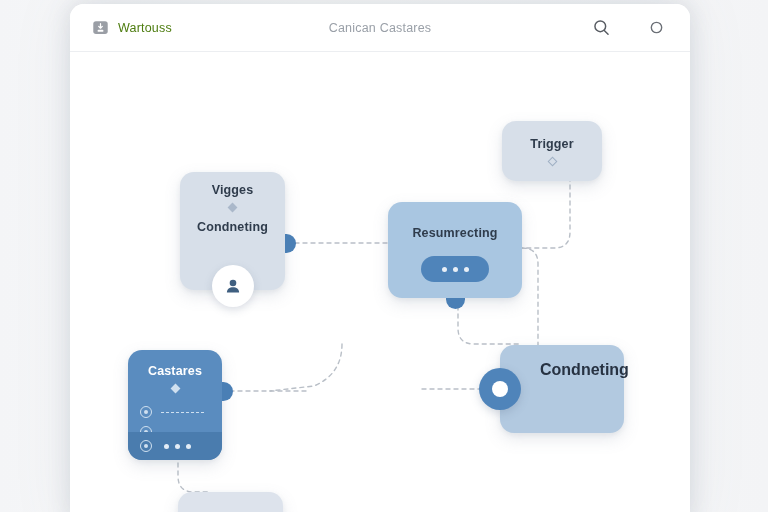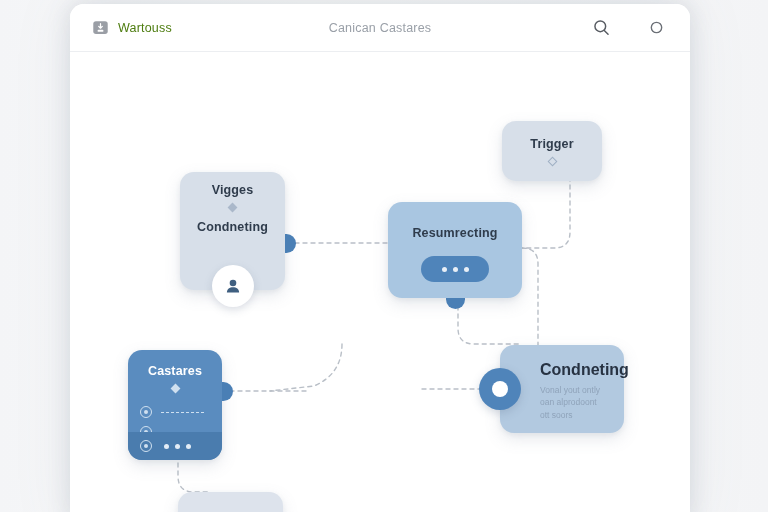--- a/index.html
+++ b/index.html
@@ -248,25 +248,20 @@
         </div>
         <div class="port right" style="top:32px;"></div>
       </div>
 
       <div class="node card-steel" style="left:430px; top:293px; width:124px; height:88px;">
         <div class="donut" style="left:-21px; top:23px;">
           <span></span>
         </div>
         <div style="padding:16px 12px 0 40px;">
           <div class="cond-title">Condneting</div>
-          <div class="cond-body">
-            <div>Vonal yout ontly</div>
-            <div>oan alprodoont</div>
-            <div>ott soors</div>
-          </div>
         </div>
       </div>
 
       <div class="node card-soft" style="left:108px; top:440px; width:105px; height:60px;">
         <div class="node-title t-dark" style="padding-top:18px; opacity:.45;"></div>
       </div>
 
     </div>
   </div>
 </div>

